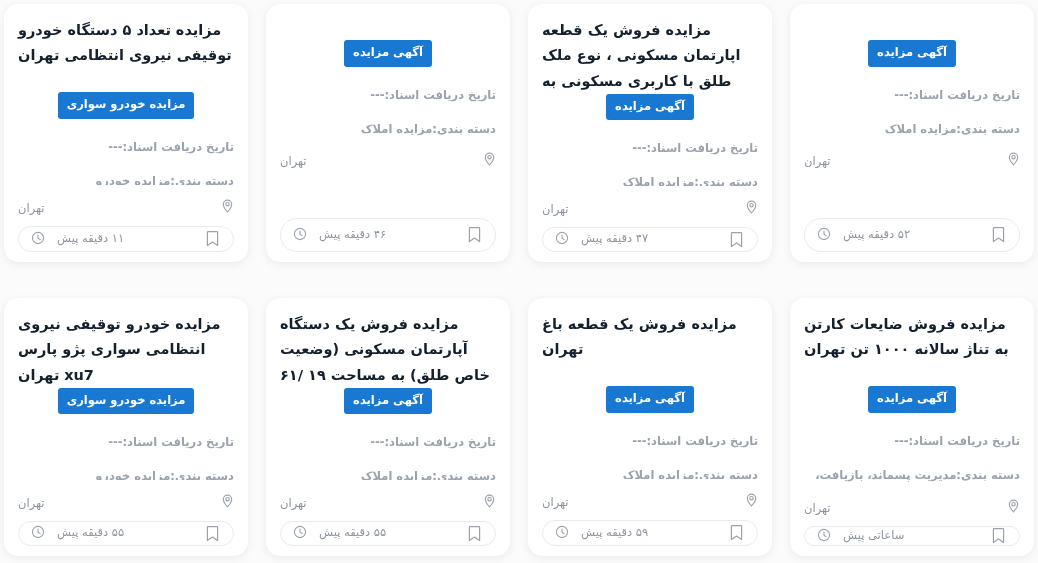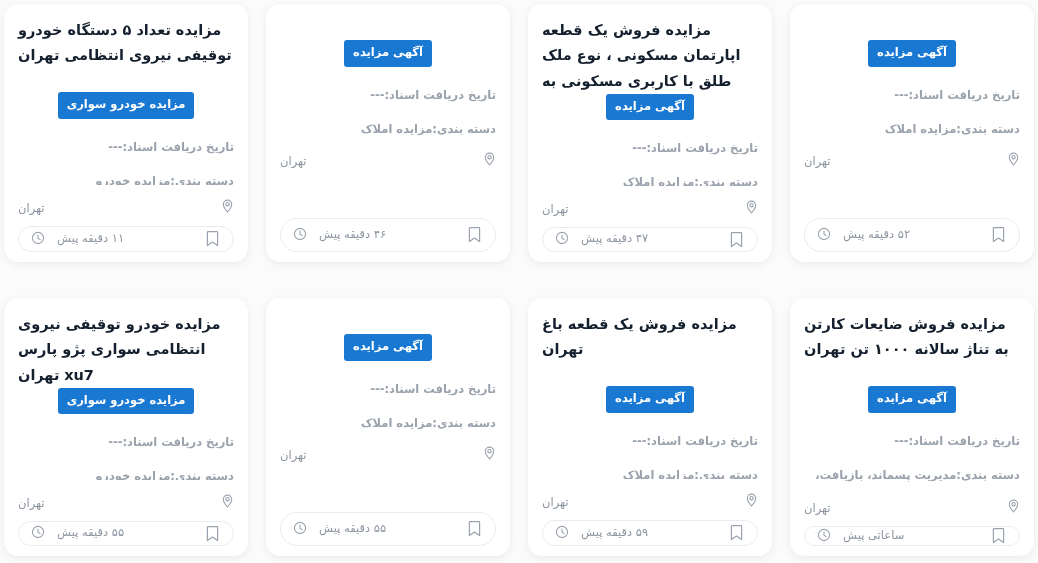--- a/index.html
+++ b/index.html
@@ -342,20 +342,21 @@
           <svg width="14" height="14" viewBox="0 0 14 14" fill="none" stroke="#9aa2ad" stroke-width="1.1" stroke-linecap="round">
             <circle cx="7" cy="7" r="5.6"></circle>
             <path d="M7 4.1V7.2l2.1 1.4"></path>
           </svg>
         </span>
       </span>
     </div>
   </div>
 
   <div class="card">
+    <div class="card-title">مزایده فروش یک دستگاه آپارتمان مسکونی (وضعیت خاص طلق) به مساحت ۱۹ /۶۱</div>
     <div class="badge-row">
       <span class="badge">آگهی مزایده</span>
     </div>
     <div class="meta docs">تاریخ دریافت اسناد:---</div>
     <div class="meta category">دسته بندی:مزایده املاک</div>
     <div class="location">
       <span class="pin-icon">
         <svg width="13" height="14" viewBox="0 0 13 14" fill="none" stroke="#9aa2ad" stroke-width="1.1">
           <path d="M6.5 1.1c2.3 0 4.2 1.85 4.2 4.12 0 3.05-4.2 7.6-4.2 7.6S2.3 8.27 2.3 5.22C2.3 2.95 4.2 1.1 6.5 1.1z"></path>
           <circle cx="6.5" cy="5.2" r="1.7"></circle>

